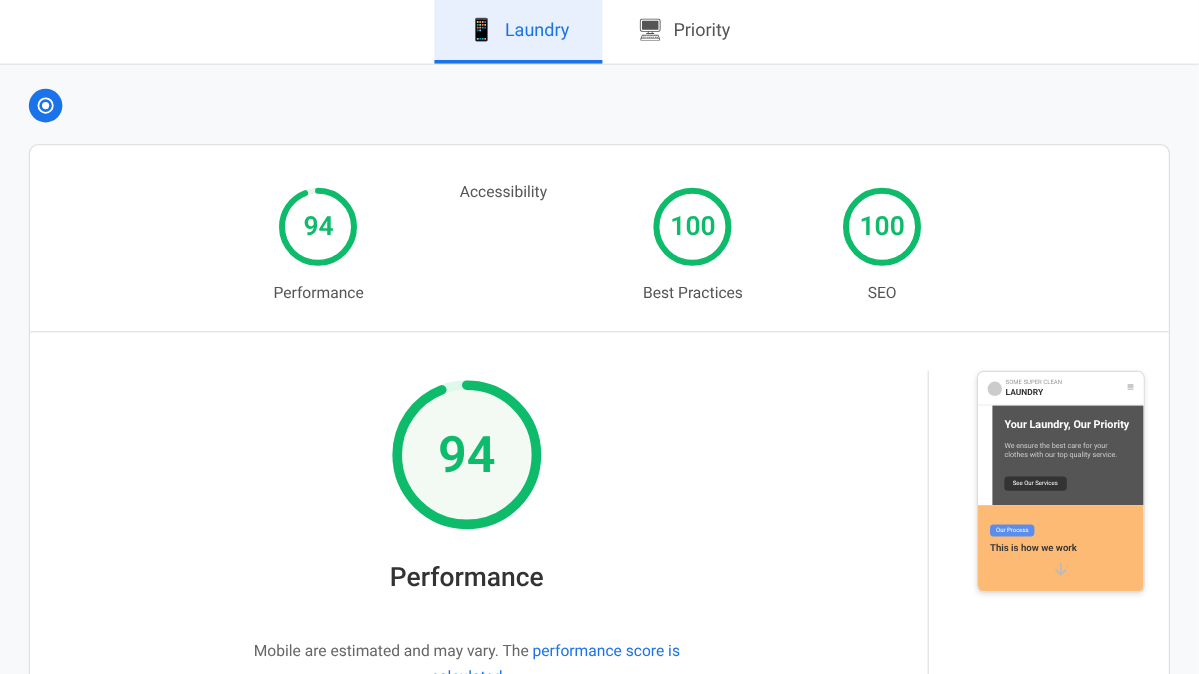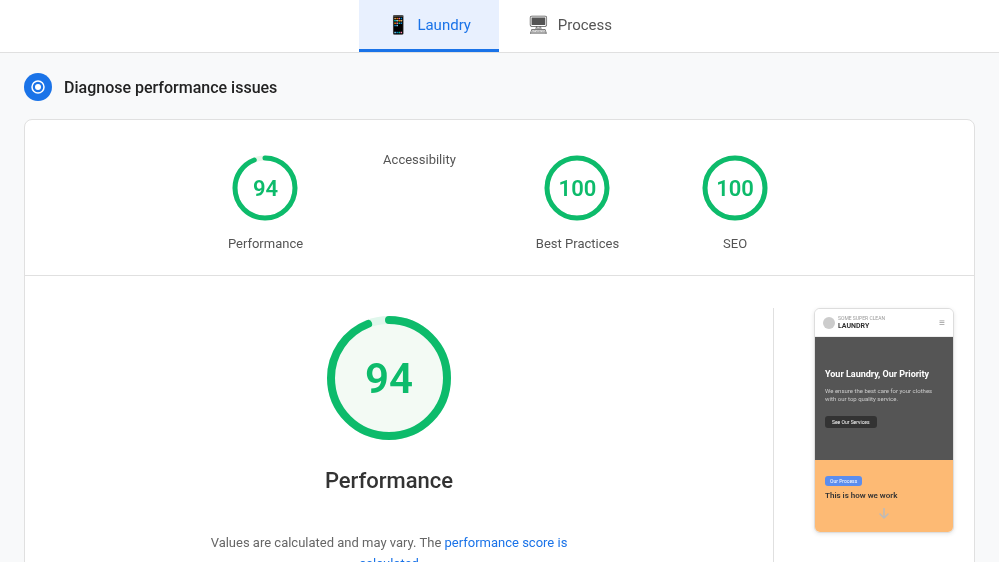--- a/index.html
+++ b/index.html
@@ -239,22 +239,23 @@
       color: #333;
     }
 
     .phone-menu {
       font-size: 10px;
       color: #999;
     }
 
     .phone-hero {
       background: #555;
-      padding: 32px 10px;
+      padding: 12px 10px;
       min-height: 80px;
+      margin-left: 12px;
     }
 
     .phone-hero-title {
       color: white;
       font-size: 9px;
       font-weight: 700;
       margin-bottom: 6px;
       line-height: 1.3;
     }
 
@@ -307,34 +308,33 @@
 </head>
 <body>
 
 <div class="top-tabs">
   <div class="tab-item active">
     <span class="tab-icon">📱</span>
     <span>Laundry</span>
   </div>
   <div class="tab-item">
     <span class="tab-icon">🖥</span>
-    <span>Process</span>
+    <span>Priority</span>
   </div>
 </div>
 
 <div class="page-body">
 
   <div class="diagnose-header">
     <div class="diagnose-icon">
       <svg width="16" height="16" viewBox="0 0 16 16" fill="none">
         <circle cx="8" cy="8" r="6" stroke="white" stroke-width="1.5" fill="none"></circle>
         <circle cx="8" cy="8" r="3" fill="white"></circle>
       </svg>
     </div>
-    <h2 style="font-size:16px;font-weight:500;color:#222;">Diagnose performance issues</h2>
   </div>
 
   <div class="scores-card">
     <div class="scores-row">
 
       <div class="score-item">
         <div class="score-circle">
           <svg viewBox="0 0 72 72">
             <circle cx="36" cy="36" r="30" fill="none" stroke="#e8f5e9" stroke-width="5"></circle>
             <circle cx="36" cy="36" r="30" fill="none" stroke="#0dbb6b" stroke-width="5" stroke-dasharray="188.5" stroke-dashoffset="11.3" stroke-linecap="round"></circle>
@@ -386,21 +386,21 @@
               <circle cx="70" cy="70" r="58" fill="none" stroke="#e0f7ec" stroke-width="8" transform="rotate(-90 70 70)"></circle>
 
               <circle cx="70" cy="70" r="58" fill="none" stroke="#0dbb6b" stroke-width="8" stroke-dasharray="364.4" stroke-dashoffset="21.9" stroke-linecap="round" transform="rotate(-90 70 70)"></circle>
             </svg>
             <span class="big-num">94</span>
           </div>
           <div class="big-label">Performance</div>
         </div>
 
         <p class="note-text">
-          <span>Values are calculated and may vary. The</span>
+          <span>Mobile are estimated and may vary. The</span>
           <a href="#"> <span>performance score is calculated</span></a>
           <br>
           
           
         </p>
       </div>
 
       <div class="vertical-divider"></div>
 
       <div class="right-panel">

